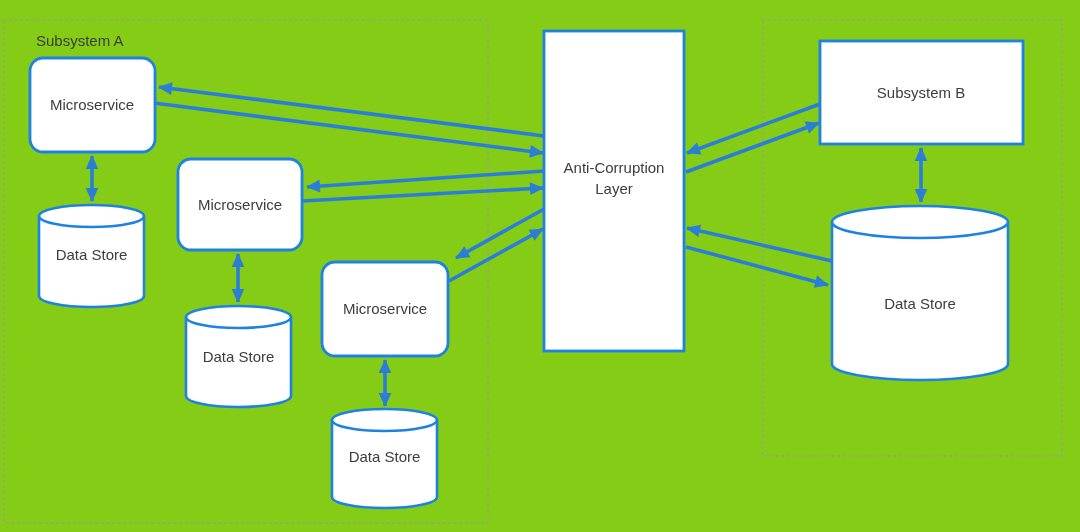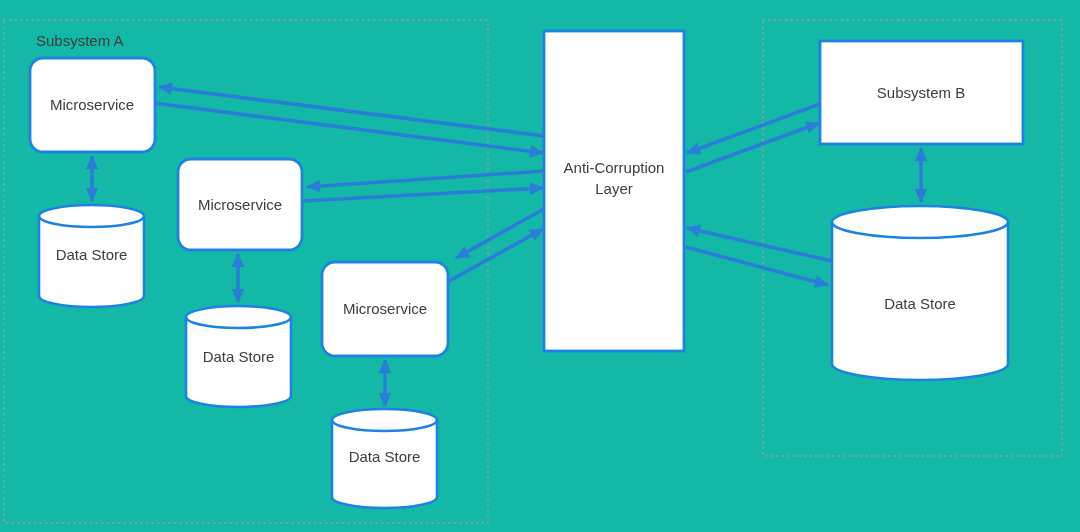--- a/index.html
+++ b/index.html
@@ -1,20 +1,20 @@
 <!DOCTYPE html>
 <html><head>
 <meta charset="utf-8">
 <style>
   html, body { margin: 0; padding: 0; background: #ffffff; }
   .stage {
     position: relative;
     width: 1080px;
     height: 532px;
-    background: #14b8a6;
+    background: #84cc16;
     font-family: "Liberation Sans", sans-serif;
     overflow: hidden;
   }
   svg { display: block; }
   .container-box {
     fill: none;
     stroke: #9c9c9c;
     stroke-width: 1.4;
     stroke-dasharray: 1.4 4.2;
     stroke-linecap: round;

